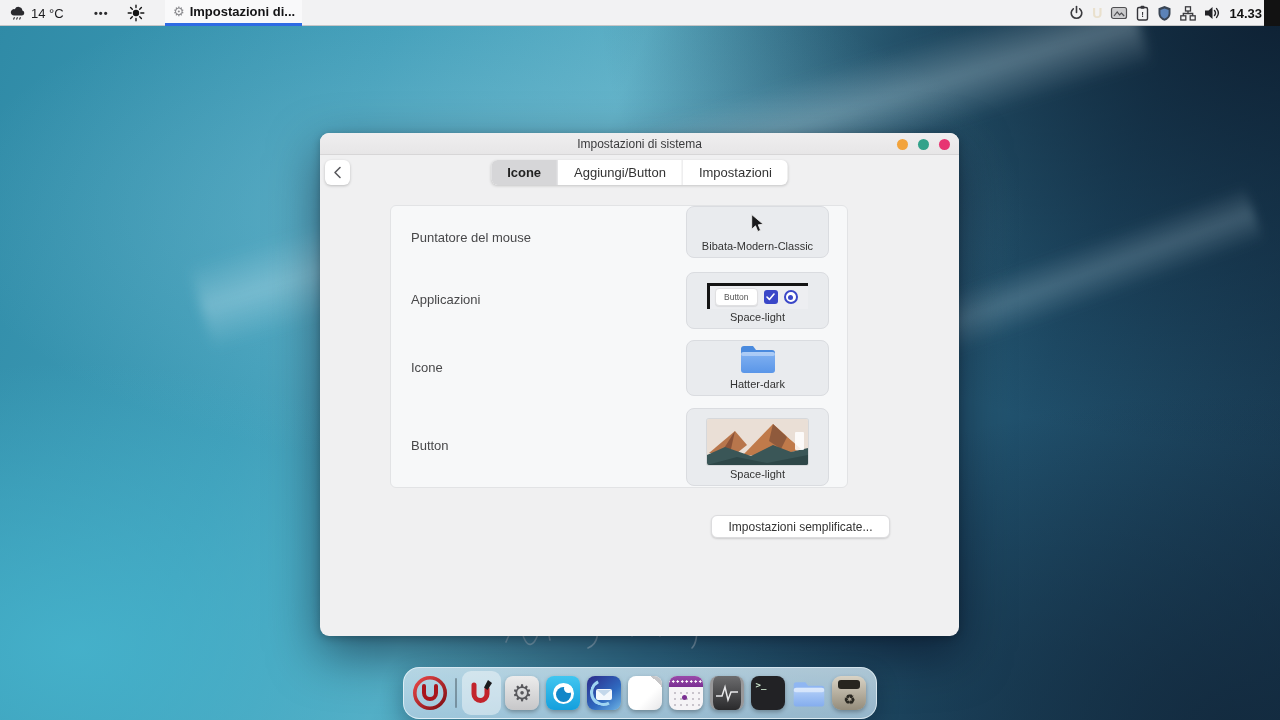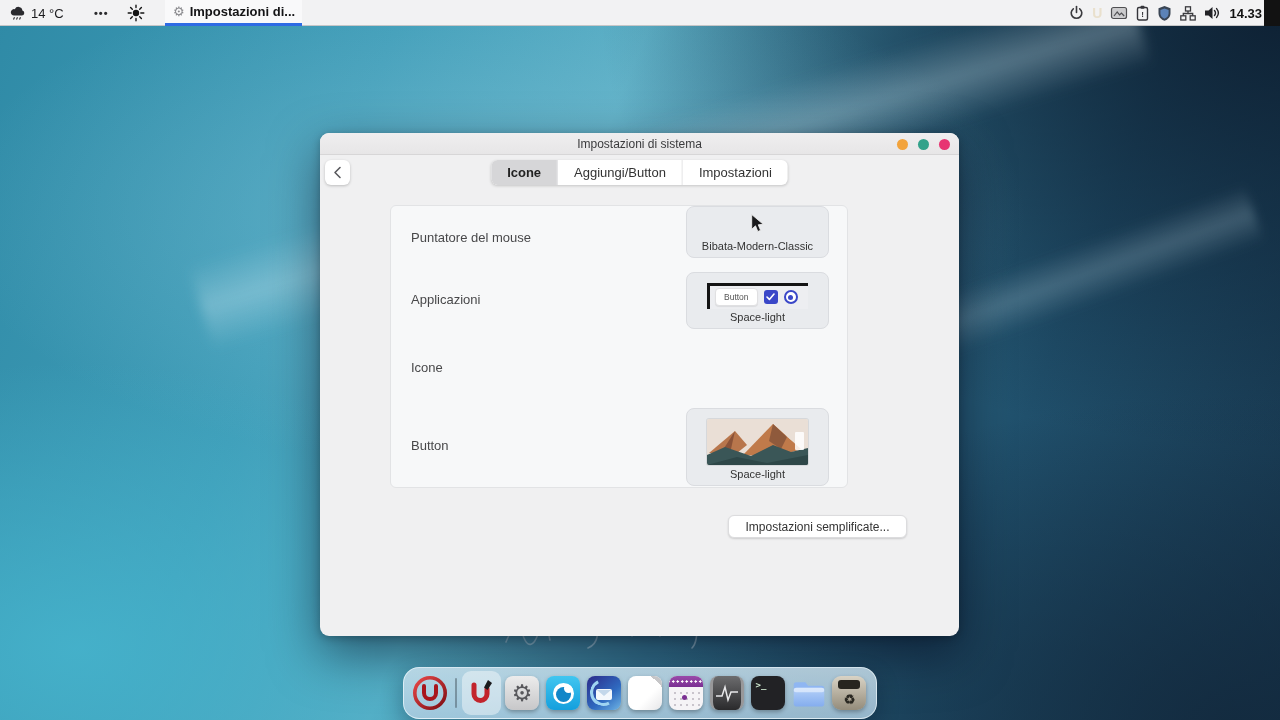--- a/index.html
+++ b/index.html
@@ -84,21 +84,21 @@
     font-family:"Liberation Sans",sans-serif; }
   .wcheck { width:14px; height:14px; border-radius:3px; background:#3a47c8;
     display:flex; align-items:center; justify-content:center; cursor:pointer; }
   .wradio { width:14px; height:14px; border-radius:50%; border:2px solid #3a47c8; background:#fff;
     display:flex; align-items:center; justify-content:center; cursor:pointer; }
   .wradio i { width:5px; height:5px; border-radius:50%; background:#3a47c8; }
 
   .thumb { width:101px; height:46px; border-radius:2px; overflow:hidden; margin-top:7px;
     box-shadow:0 0 0 1px rgba(0,0,0,.08); }
 
-  #simplified-btn { position:absolute; left:408px; top:382px; width:179px; height:23px;
+  #simplified-btn { position:absolute; left:391px; top:382px; width:179px; height:23px;
     background:#fff; border:1px solid #dcdcde; border-radius:6px; box-shadow:0 1px 2px rgba(0,0,0,.15);
     font-size:12px; color:#333; cursor:pointer; font-family:"Liberation Sans",sans-serif; }
 
   
   #dock { position:absolute; left:403px; top:667px; width:474px; height:52px; z-index:10;
     background:linear-gradient(rgba(206,228,240,.82), rgba(176,206,226,.82));
     border:1.5px solid rgba(245,252,255,.65); border-radius:16px;
     box-shadow:0 8px 22px rgba(0,10,30,.3);
     display:flex; align-items:center; padding:0 7px; gap:2px; }
   .ditem { width:40px; height:44px; display:flex; align-items:center; justify-content:center;
@@ -275,20 +275,36 @@
             <span class="wradio">
                 <i></i>
               </span>
           </div>
         </div>
         <span class="cname">Space-light</span>
       </div>
 
       <div class="row" id="row3">
         <span class="rlabel">Icone</span>
+      </div>
+      <div class="card" id="card3">
+        <div class="preview">
+          <svg width="40" height="33" viewBox="0 0 40 33">
+            <defs>
+              <linearGradient id="fg1" x1="0" y1="0" x2="0" y2="1">
+                <stop offset="0" stop-color="#82b2f2"></stop>
+                  <stop offset="1" stop-color="#5a96e8"></stop>
+              </linearGradient>
+            </defs>
+            <path d="M3 6 a3 3 0 0 1 3-3 h9 l3 4 h16 a3 3 0 0 1 3 3 v2 H3 Z" fill="#4a8ade"></path>
+            <rect x="3" y="9" width="34" height="21" rx="3" fill="url(#fg1)"></rect>
+            <rect x="3" y="9" width="34" height="4" rx="2" fill="rgba(255,255,255,0.35)"></rect>
+          </svg>
+        </div>
+        <span class="cname">Hatter-dark</span>
       </div>
 
       <div class="row" id="row4">
         <span class="rlabel">Button</span>
       </div>
       <div class="card" id="card4">
         <div class="preview">
           <div class="thumb">
             <svg width="101" height="46" viewBox="0 0 101 46">
               <rect width="101" height="46" fill="#eadfd6"></rect>

